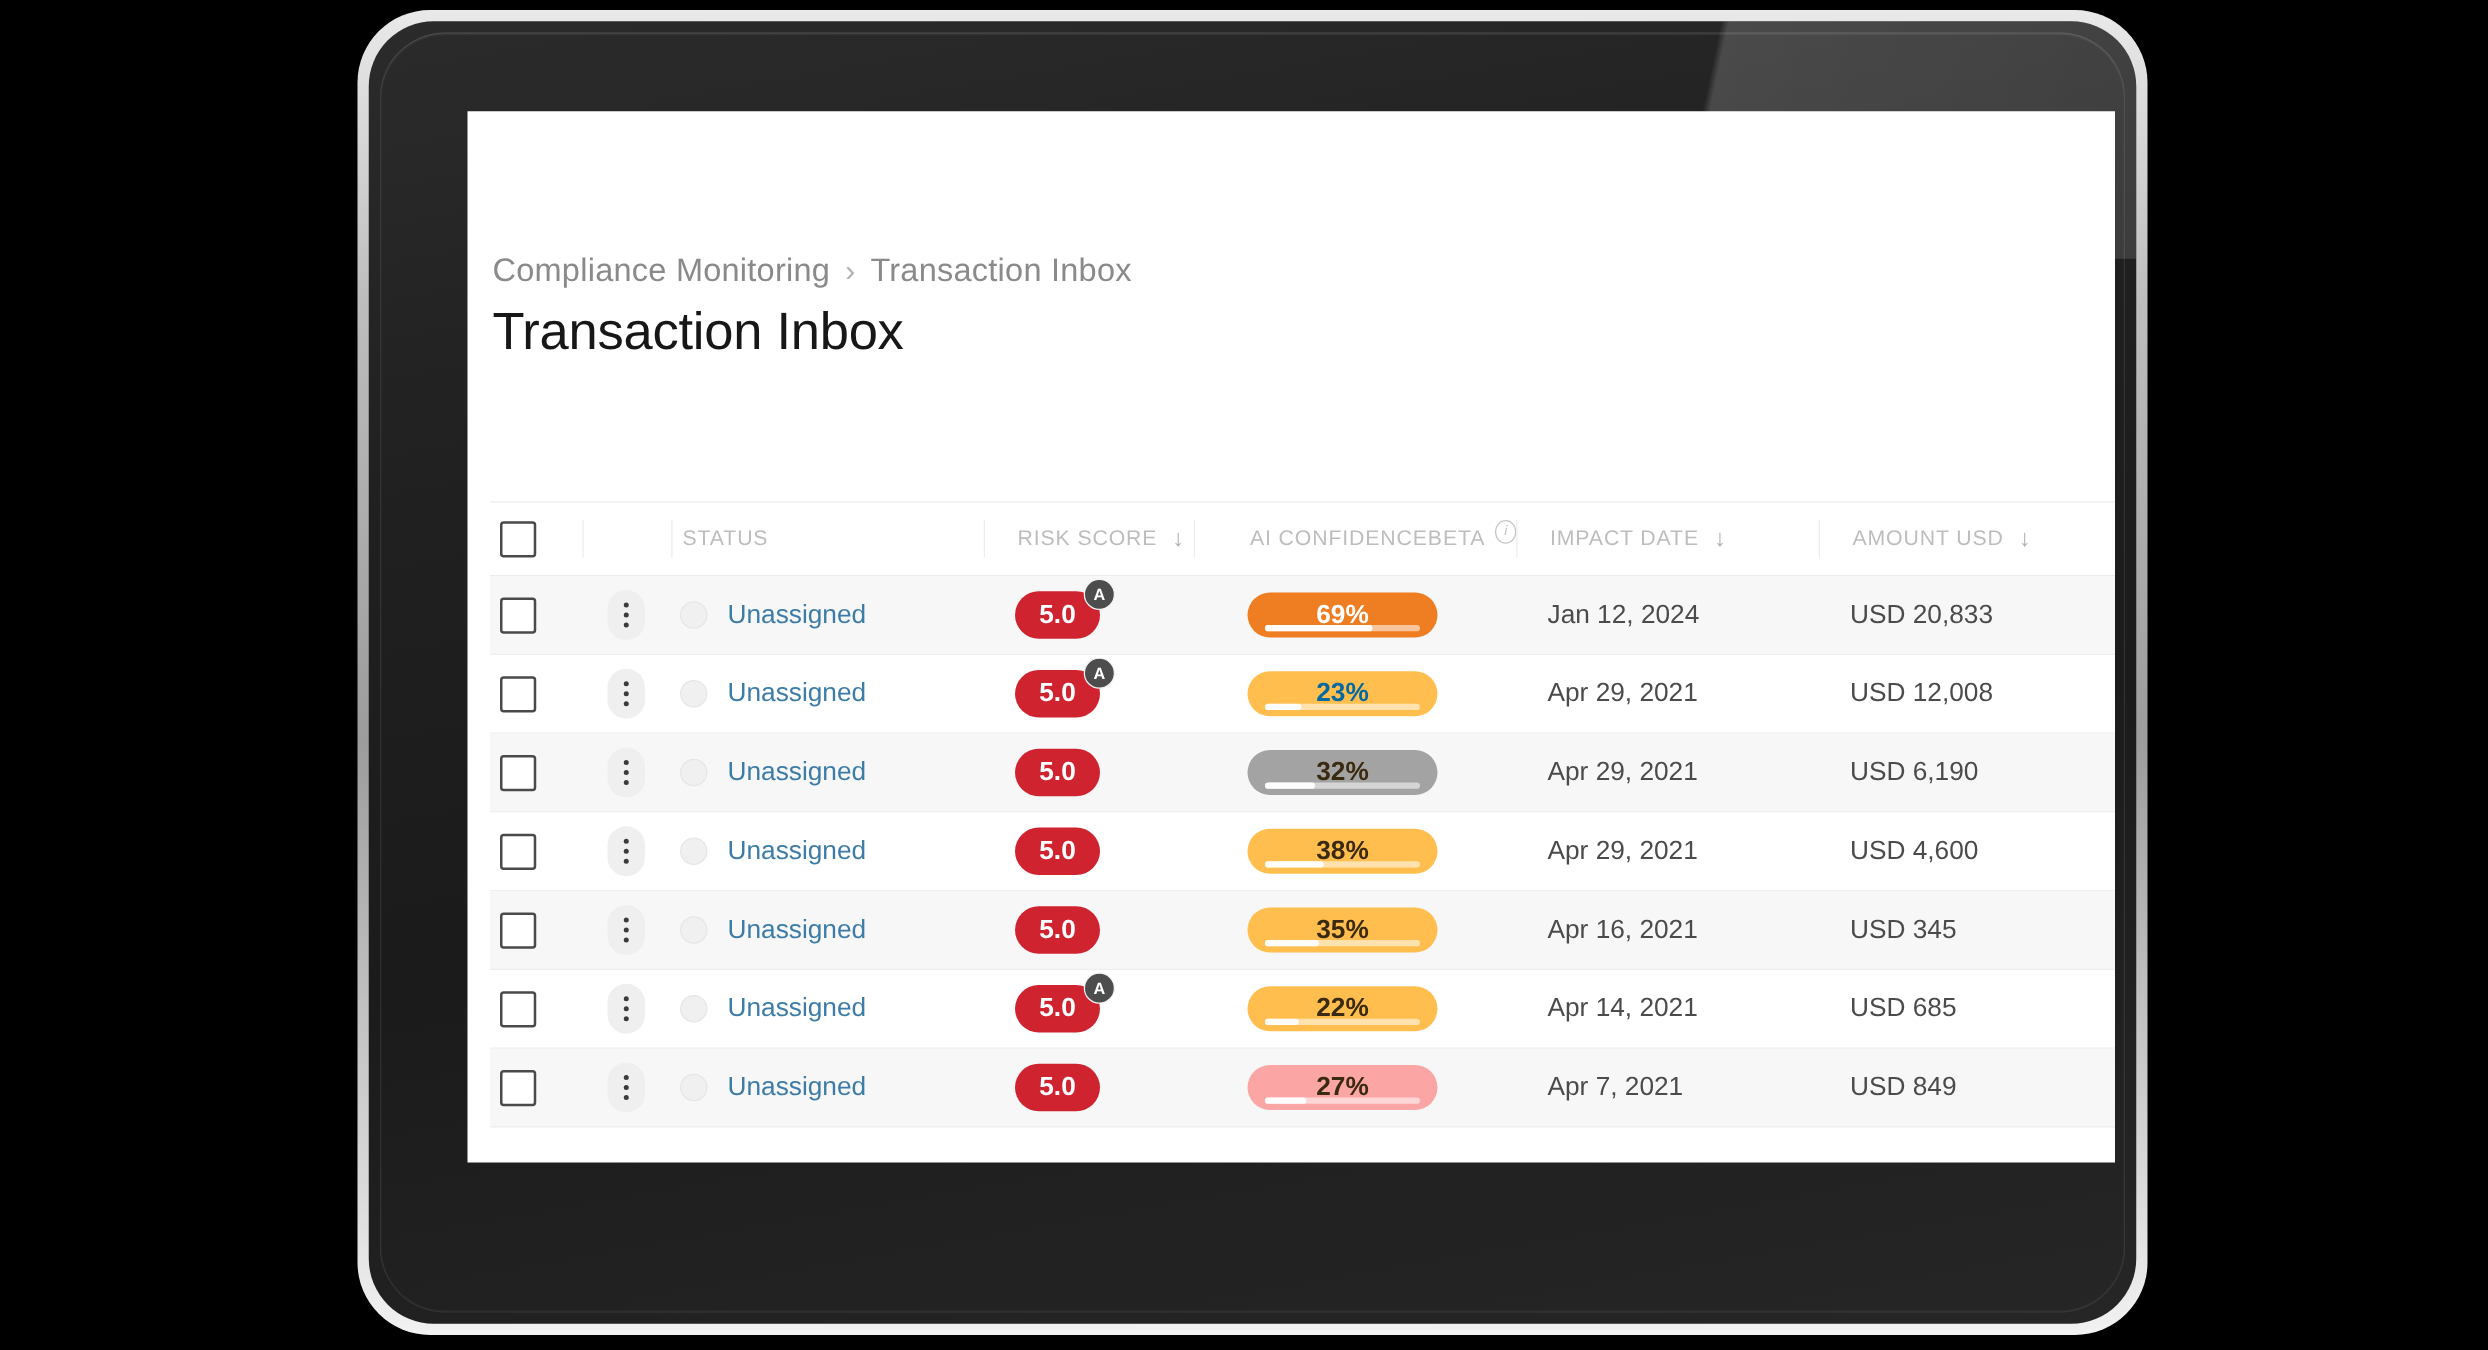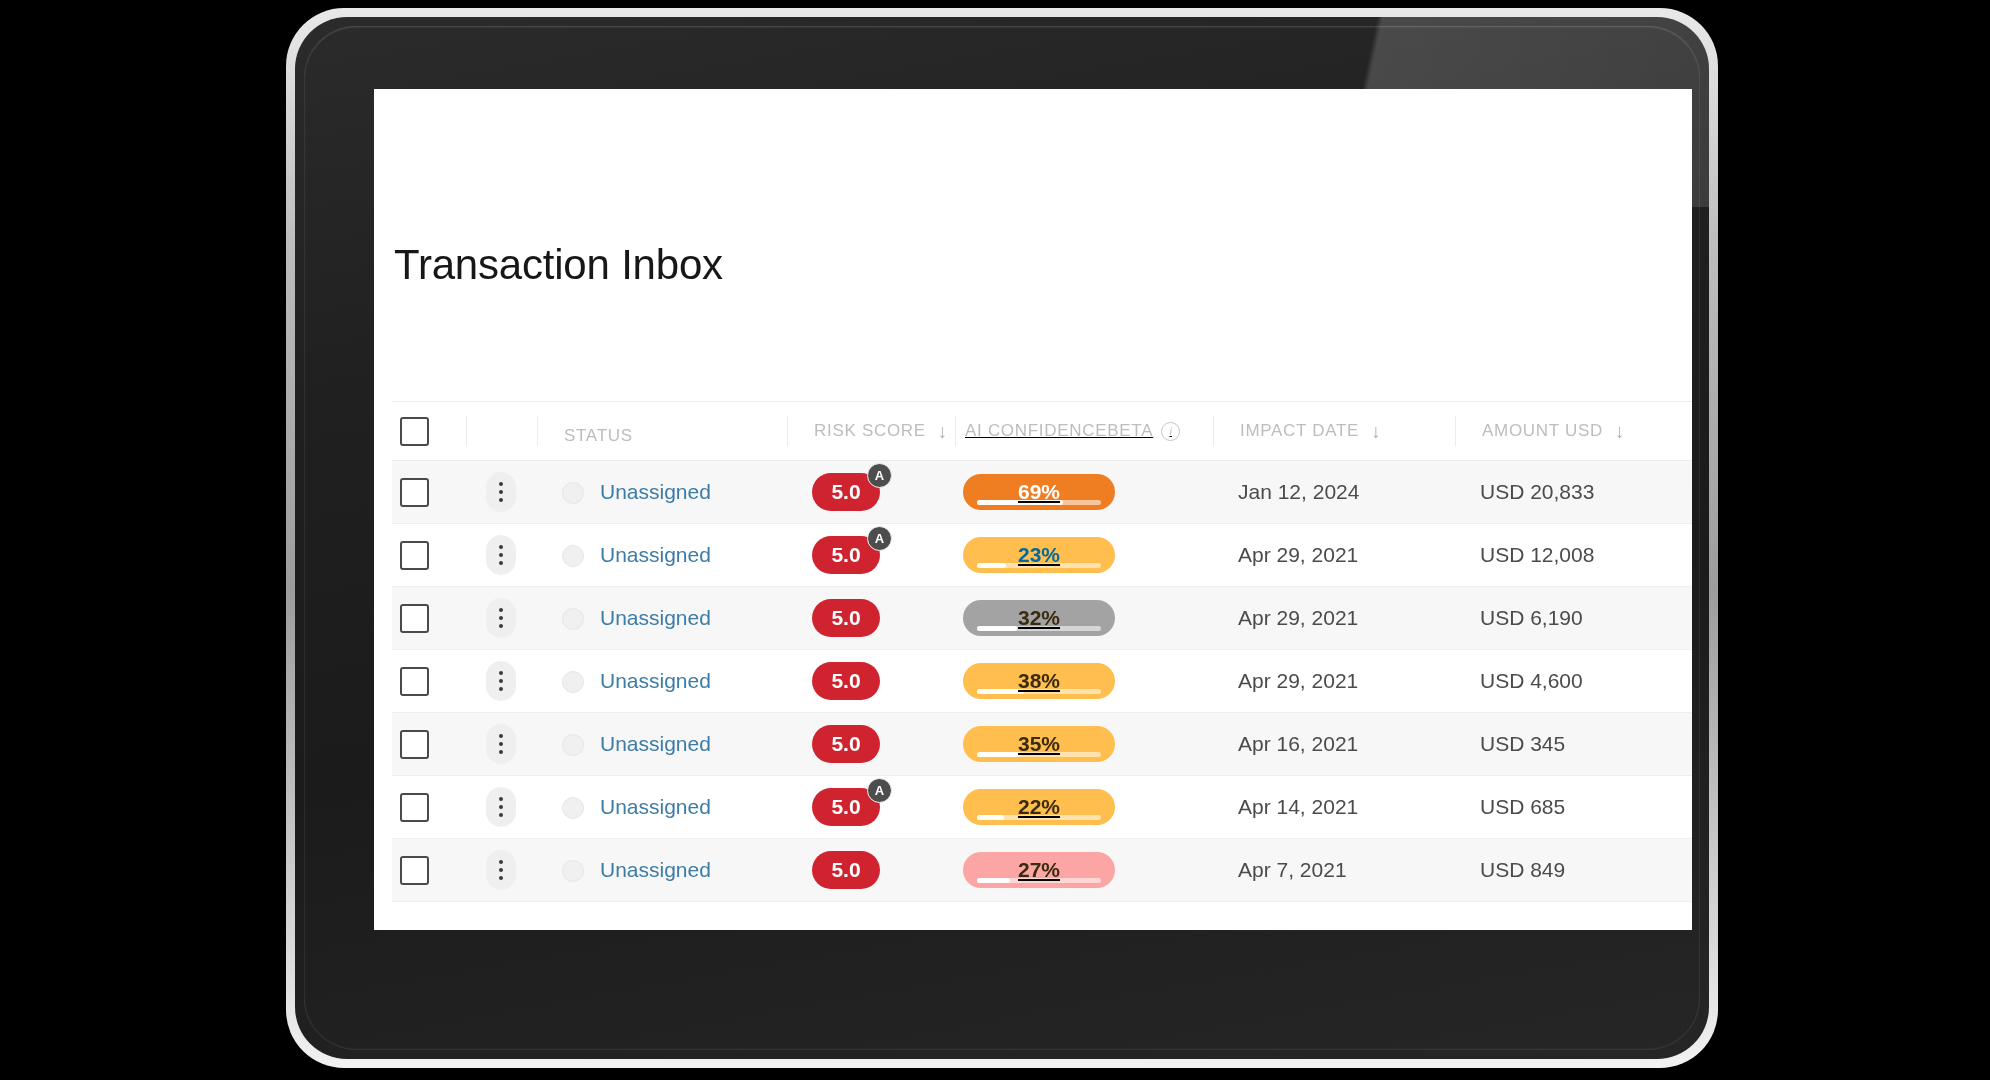--- a/index.html
+++ b/index.html
@@ -57,23 +57,23 @@
     border-top:1px solid #ececec;border-bottom:1px solid #ececec;
     background:#fff;
   }
   .tbody .trow{display:flex;align-items:center;height:62px;border-bottom:1px solid #eeeeee;}
   .tbody .trow.odd{background:#f7f7f7;}
   .tbody .trow.even{background:#ffffff;}
 
   
   .c-check {width:74px;display:flex;align-items:center;justify-content:flex-start;padding-left:8px;box-sizing:border-box;}
   .c-menu  {width:70px;display:flex;align-items:center;justify-content:center;}
-  .c-status{width:250px;display:flex;align-items:flex-end;padding-left:26px;box-sizing:border-box;}
+  .c-status{width:250px;display:flex;align-items:center;padding-left:8px;box-sizing:border-box;}
   .c-risk  {width:168px;display:flex;align-items:center;padding-left:26px;box-sizing:border-box;}
-  .c-conf  {width:258px;display:flex;align-items:center;padding-left:9px;box-sizing:border-box;text-decoration:underline;}
+  .c-conf  {width:258px;display:flex;padding-left:44px;box-sizing:border-box;}
   .c-date  {width:242px;display:flex;align-items:center;padding-left:26px;box-sizing:border-box;}
   .c-amt   {width:250px;display:flex;align-items:center;padding-left:26px;box-sizing:border-box;}
 
   .thead .c-menu,.thead .c-status,.thead .c-risk,
   .thead .c-conf,.thead .c-date,.thead .c-amt{
     border-left:1px solid #ededed;height:30px;
   }
 
   .hlabel{font-size:17px;color:#bdbdbd;letter-spacing:.7px;white-space:nowrap;display:flex;align-items:center;}
   .sortarrow{margin-left:12px;font-size:19px;color:#aeaeae;line-height:1;}
@@ -124,20 +124,23 @@
 </head>
 <body>
 
 <div id="stage">
   <div id="tablet">
     <div id="bezel">
       <div id="glare"></div>
 
       <div id="screen">
 
+        <div class="breadcrumb">
+          <span>Compliance Monitoring</span><span class="sep">›</span><span>Transaction Inbox</span>
+        </div>
 
         <div class="page-title">Transaction Inbox</div>
 
         <div id="table">
 
           <div class="thead">
             <div class="c-check">
               <div class="cbox"></div>
             </div>
             <div class="c-menu"></div>

